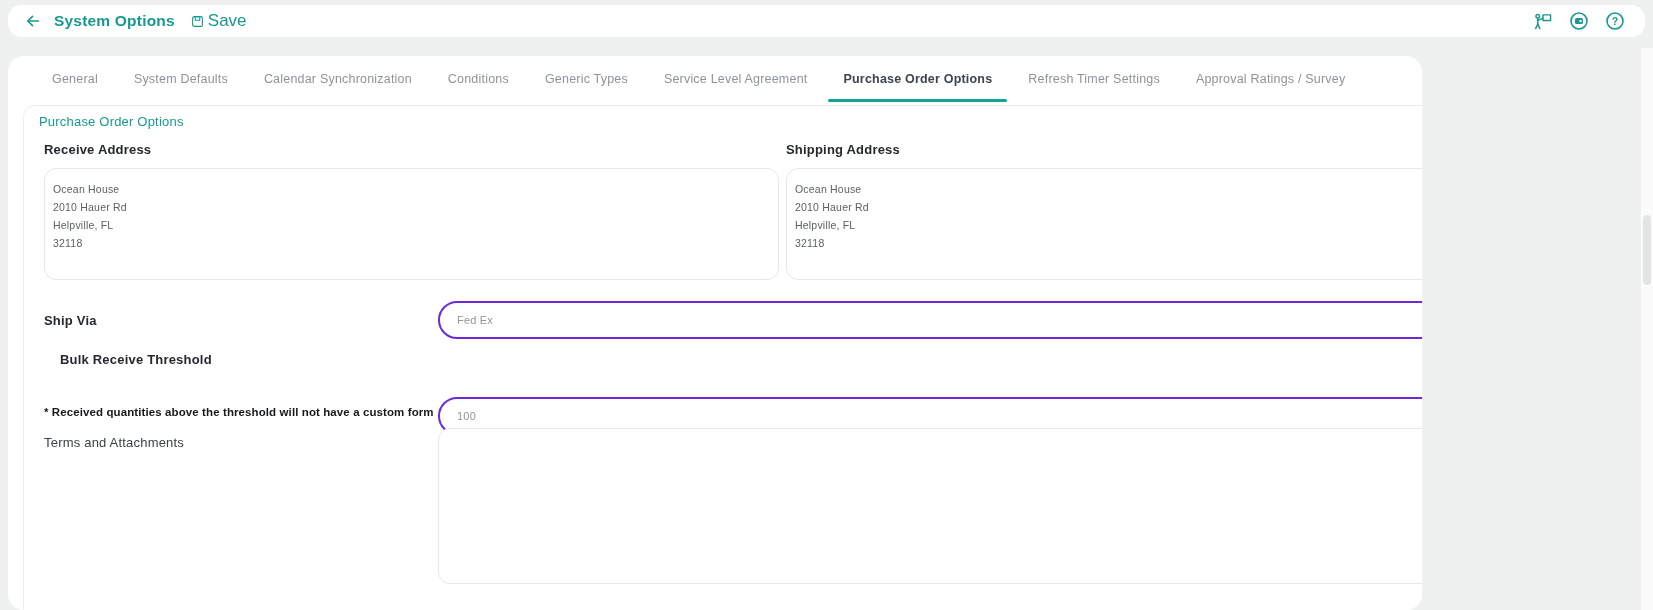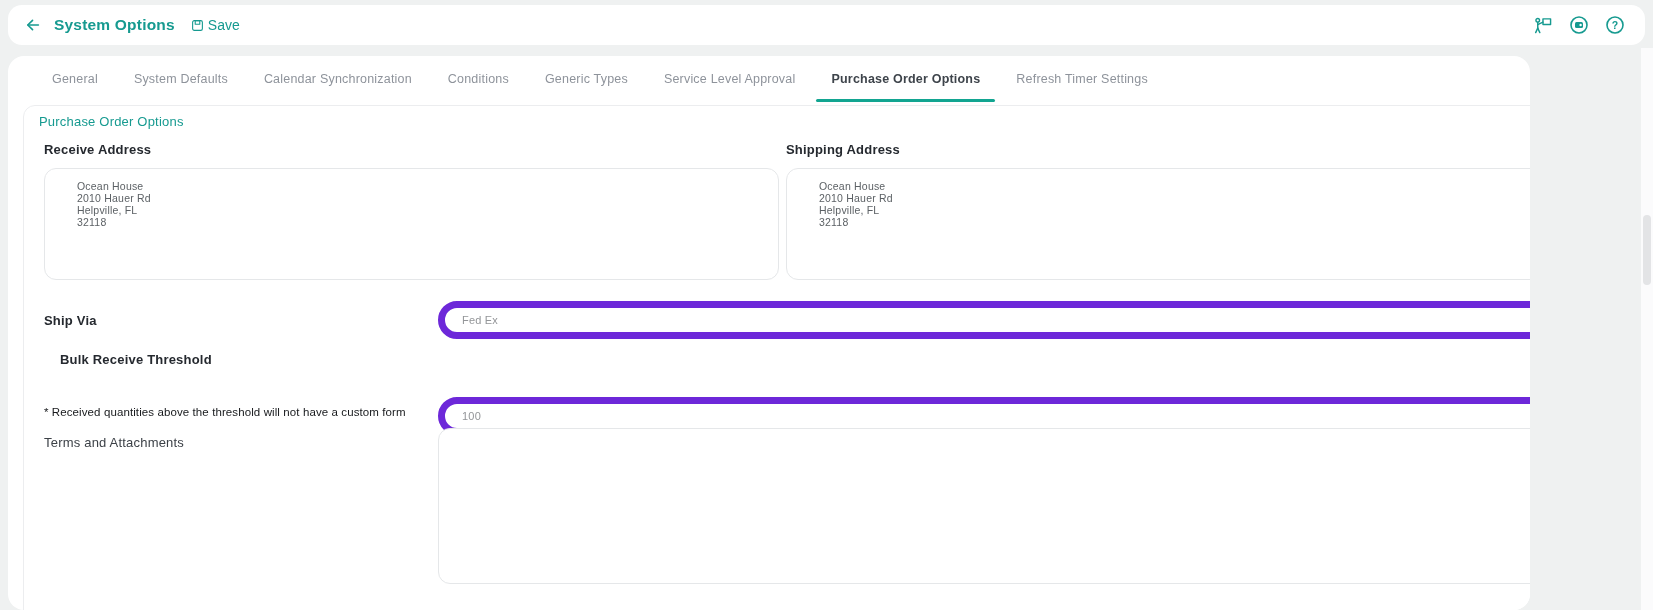--- a/index.html
+++ b/index.html
@@ -4,36 +4,36 @@
 <style>
   * { margin:0; padding:0; box-sizing:border-box; }
   html,body { width:1653px; height:610px; overflow:hidden; }
   body {
     background:#eff1f1;
     font-family:"Liberation Sans", sans-serif;
     position:relative;
     color:#25292f;
   }
   .topbar {
-    position:absolute; left:8px; top:5px; width:1637px; height:40px;
+    position:absolute; left:8px; top:5px; width:1637px; height:32px;
     background:#ffffff; border-radius:14px;
     display:flex; align-items:center; padding:0 16px;
   }
   .back-btn { background:none; border:none; cursor:pointer; display:flex; align-items:center; margin-right:12px; }
   .page-title { font-size:15.5px; font-weight:700; color:#169a90; letter-spacing:.2px; }
   .save-btn {
     background:none; border:none; cursor:pointer; margin-left:16px;
     display:flex; align-items:center; gap:4px;
-    color:#169a90; font-size:14px; font-weight:500; font-family:inherit;
+    color:#169a90; font-size:17px; font-weight:500; font-family:inherit;
   }
   .topbar-icons { margin-left:auto; display:flex; align-items:center; gap:16px; padding-right:4px; }
   .topbar-icons .icon-btn { background:none; border:none; cursor:pointer; display:flex; align-items:center; }
 
   .main-card {
-    position:absolute; left:8px; top:56px; width:1522px; height:554px;
+    position:absolute; left:8px; top:56px; width:1414px; height:554px;
     background:#ffffff; border-radius:16px; overflow:hidden;
   }
   .tabs {
     display:flex; align-items:center; height:46px; padding-left:26px;
   }
   .tab {
     position:relative; height:46px; display:flex; align-items:center;
     padding:0 18px; font-size:12.5px; letter-spacing:.2px;
     color:#8e939b; cursor:pointer; white-space:nowrap;
   }
@@ -45,34 +45,34 @@
   .panel {
     position:absolute; left:15px; top:49px; width:1595px; height:530px;
     background:#ffffff; border:1px solid #ecedef; border-radius:12px;
   }
   .panel-heading { position:absolute; left:15px; top:8px; font-size:13px; color:#169a90; letter-spacing:.2px; }
   .field-label { position:absolute; font-size:13px; font-weight:700; color:#25292f; letter-spacing:.2px; }
   .field-label.light { font-weight:500; color:#3c4147; }
   .ta {
     position:absolute; border:1px solid #e5e7e9; border-radius:12px;
     resize:none; outline:none; background:#fff;
-    font-family:inherit; font-size:10.5px; line-height:12px; color:#5c6165;
-    padding:11px 32px; letter-spacing:.2px;
+    font-family:inherit; font-size:10.5px; line-height:18px; color:#5c6165;
+    padding:11px 8px; letter-spacing:.2px;
   }
   .txt-input {
-    position:absolute; border:7px solid #6d28d9; border-radius:19px;
+    position:absolute; border:2px solid #6d28d9; border-radius:19px;
     outline:none; background:#fff;
     font-family:inherit; font-size:11px; color:#939598; letter-spacing:.2px;
     padding:0 17px; height:38px; width:1166px; left:414px;
   }
   .num-spinner { position:absolute; left:1541px; top:252px; width:20px; height:28px; }
   .spin-btn { position:absolute; left:0; width:0; height:0; border-left:4.5px solid transparent; border-right:4.5px solid transparent; cursor:pointer; }
   .spin-up   { top:3px;  border-bottom:5px solid #333a46; }
   .spin-down { bottom:3px; border-top:5px solid #333a46; }
-  .note { position:absolute; left:20px; top:300px; font-size:11.5px; font-weight:400; color:#17191c; letter-spacing:.1px; }
+  .note { position:absolute; left:20px; top:300px; font-size:11.5px; font-weight:700; color:#17191c; letter-spacing:.1px; }
 
   .scrollbar { position:absolute; right:0; top:48px; width:12px; height:562px; background:#fbfbfc; }
   .scrollbar .thumb { position:absolute; left:2px; top:167px; width:8px; height:70px; background:#e3e4e6; border-radius:4px; }
 </style>
 </head>
 <body>
 
 <header class="topbar">
   <button class="back-btn">
     <span style="display:flex;">
@@ -119,23 +119,24 @@
   </div>
 </header>
 
 <main class="main-card">
   <nav class="tabs">
     <div class="tab">General</div>
     <div class="tab">System Defaults</div>
     <div class="tab">Calendar Synchronization</div>
     <div class="tab">Conditions</div>
     <div class="tab">Generic Types</div>
-    <div class="tab">Service Level Approval</div>
+    <div class="tab">Service Level Agreement</div>
     <div class="tab active">Purchase Order Options</div>
     <div class="tab">Refresh Timer Settings</div>
+    <div class="tab">Approval Ratings / Survey</div>
   </nav>
 
   <section class="panel">
     <div class="panel-heading">Purchase Order Options</div>
 
     <label class="field-label" style="left:20px; top:36px;">Receive Address</label>
     <textarea class="ta" style="left: 20px; top: 62px; width: 735px; height: 112px;" spellcheck="false">Ocean House
 2010 Hauer Rd
 Helpville, FL
 32118</textarea>

